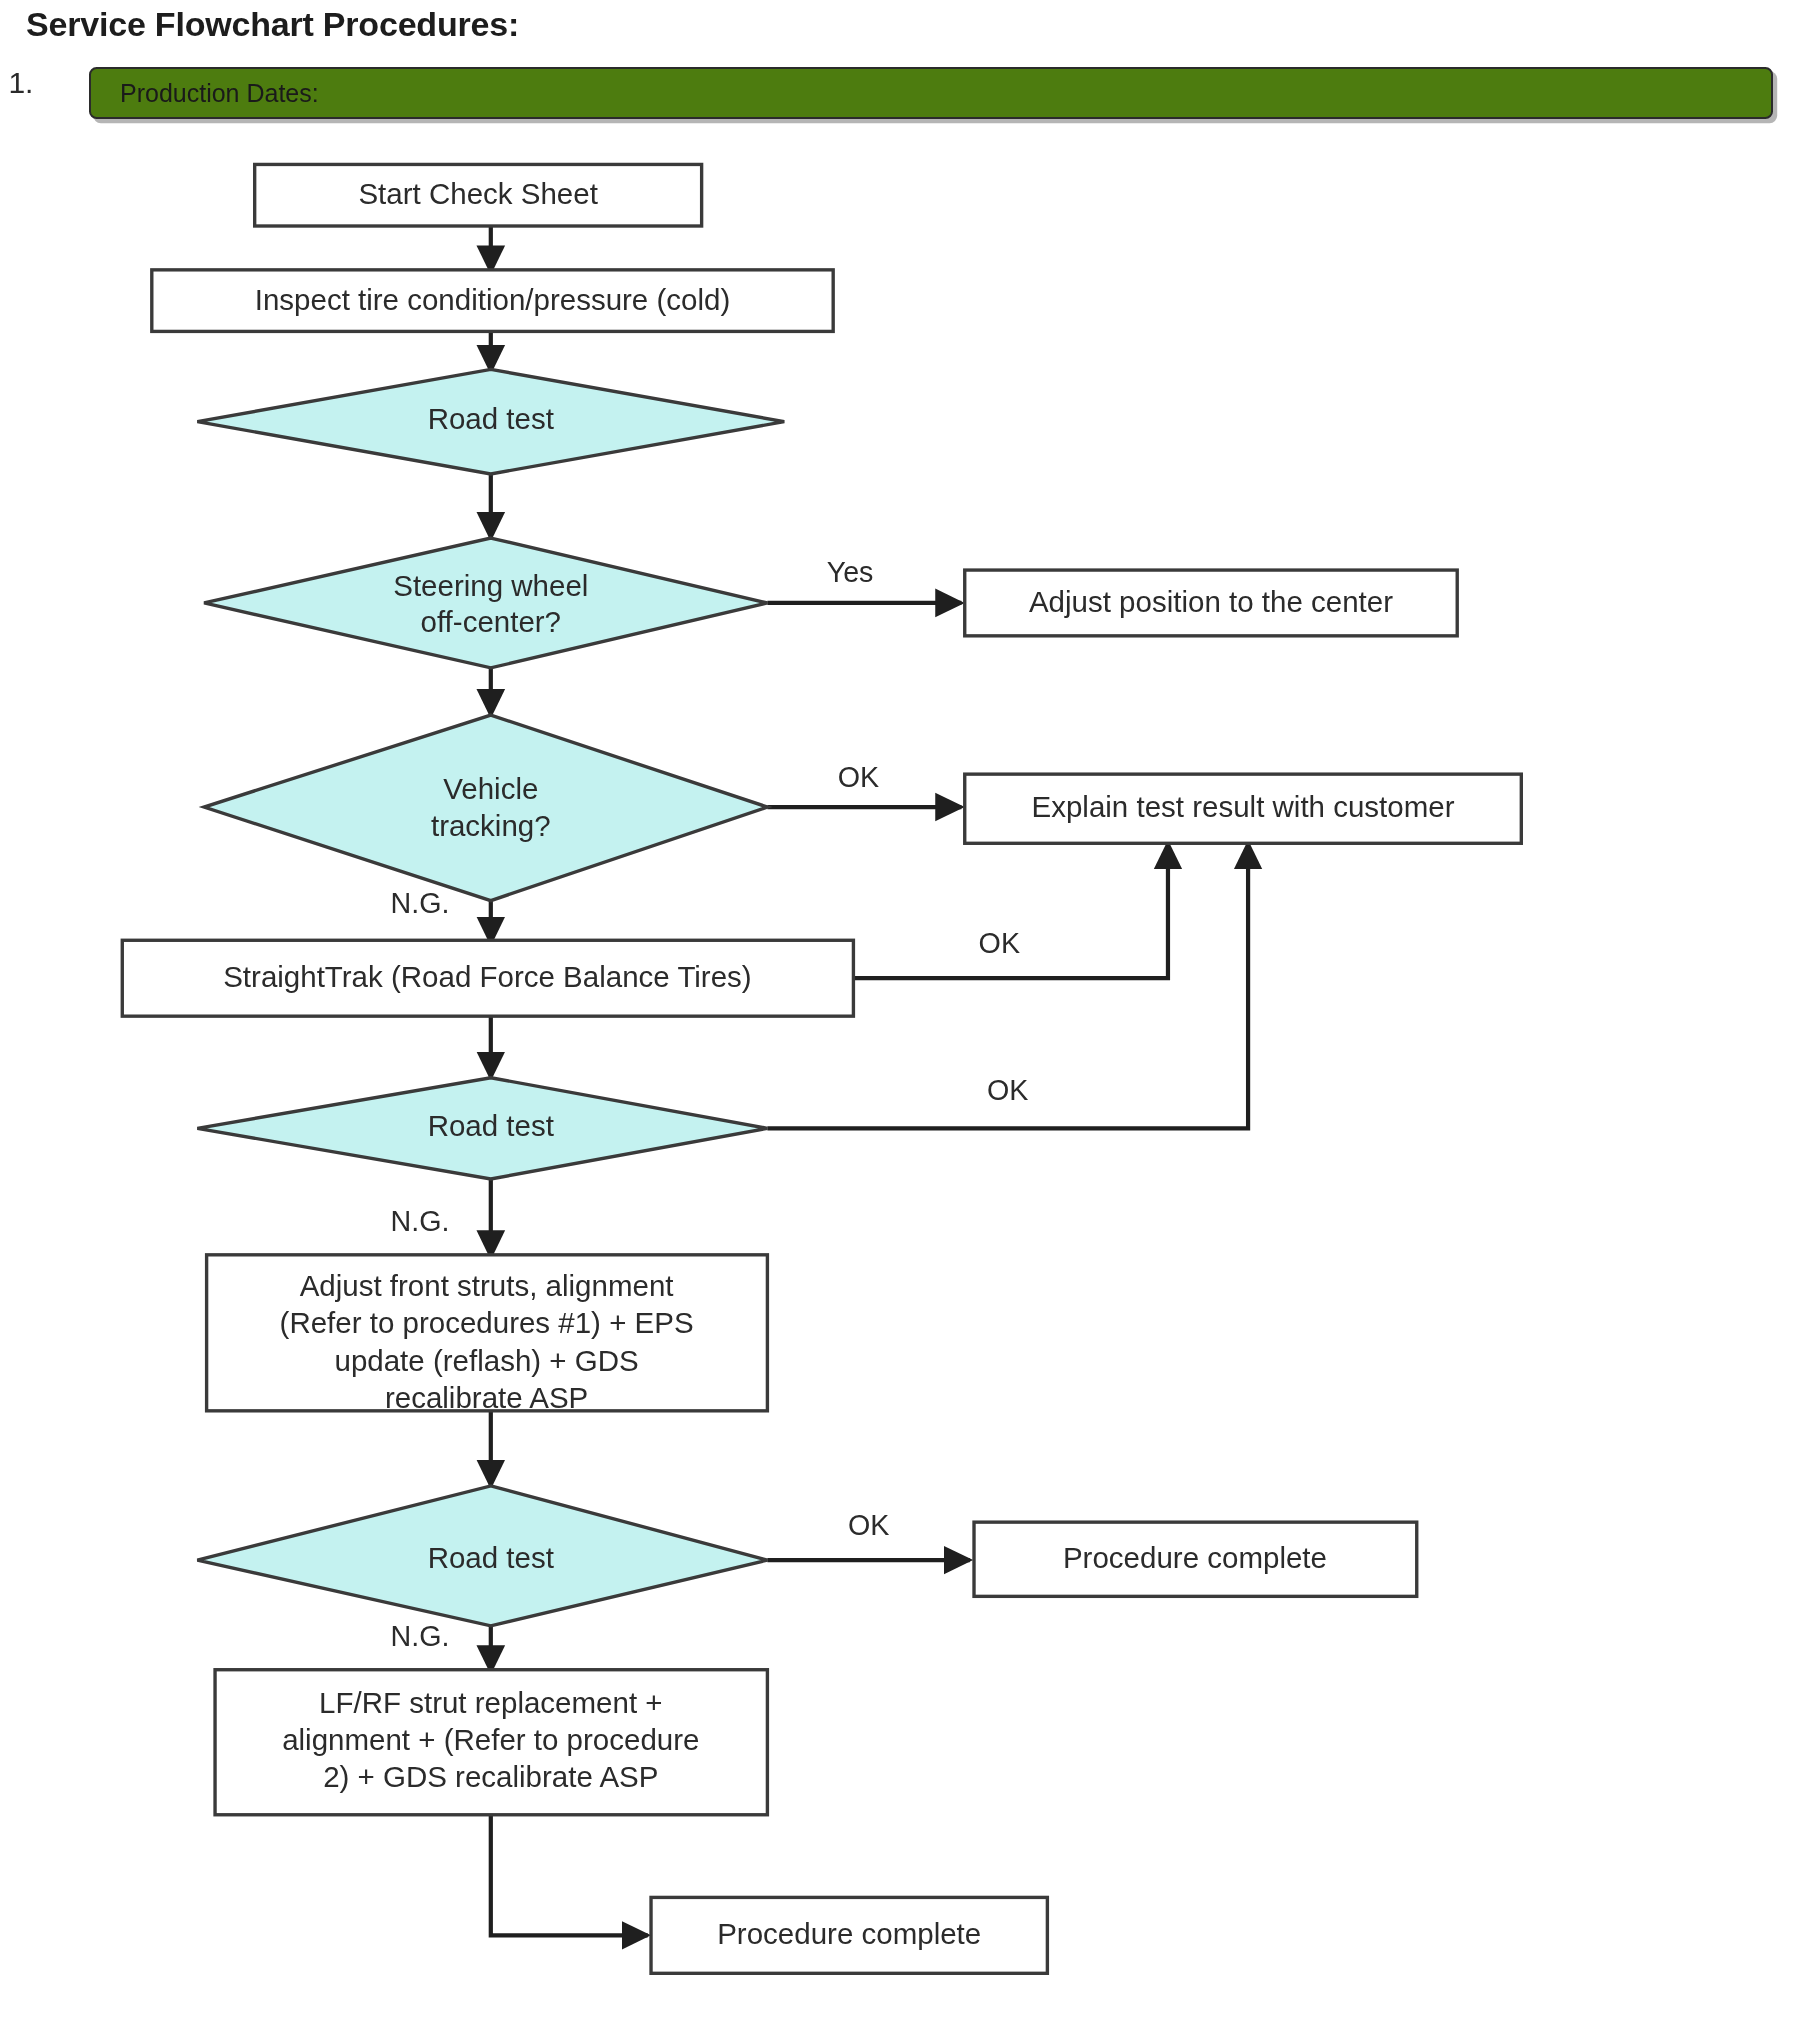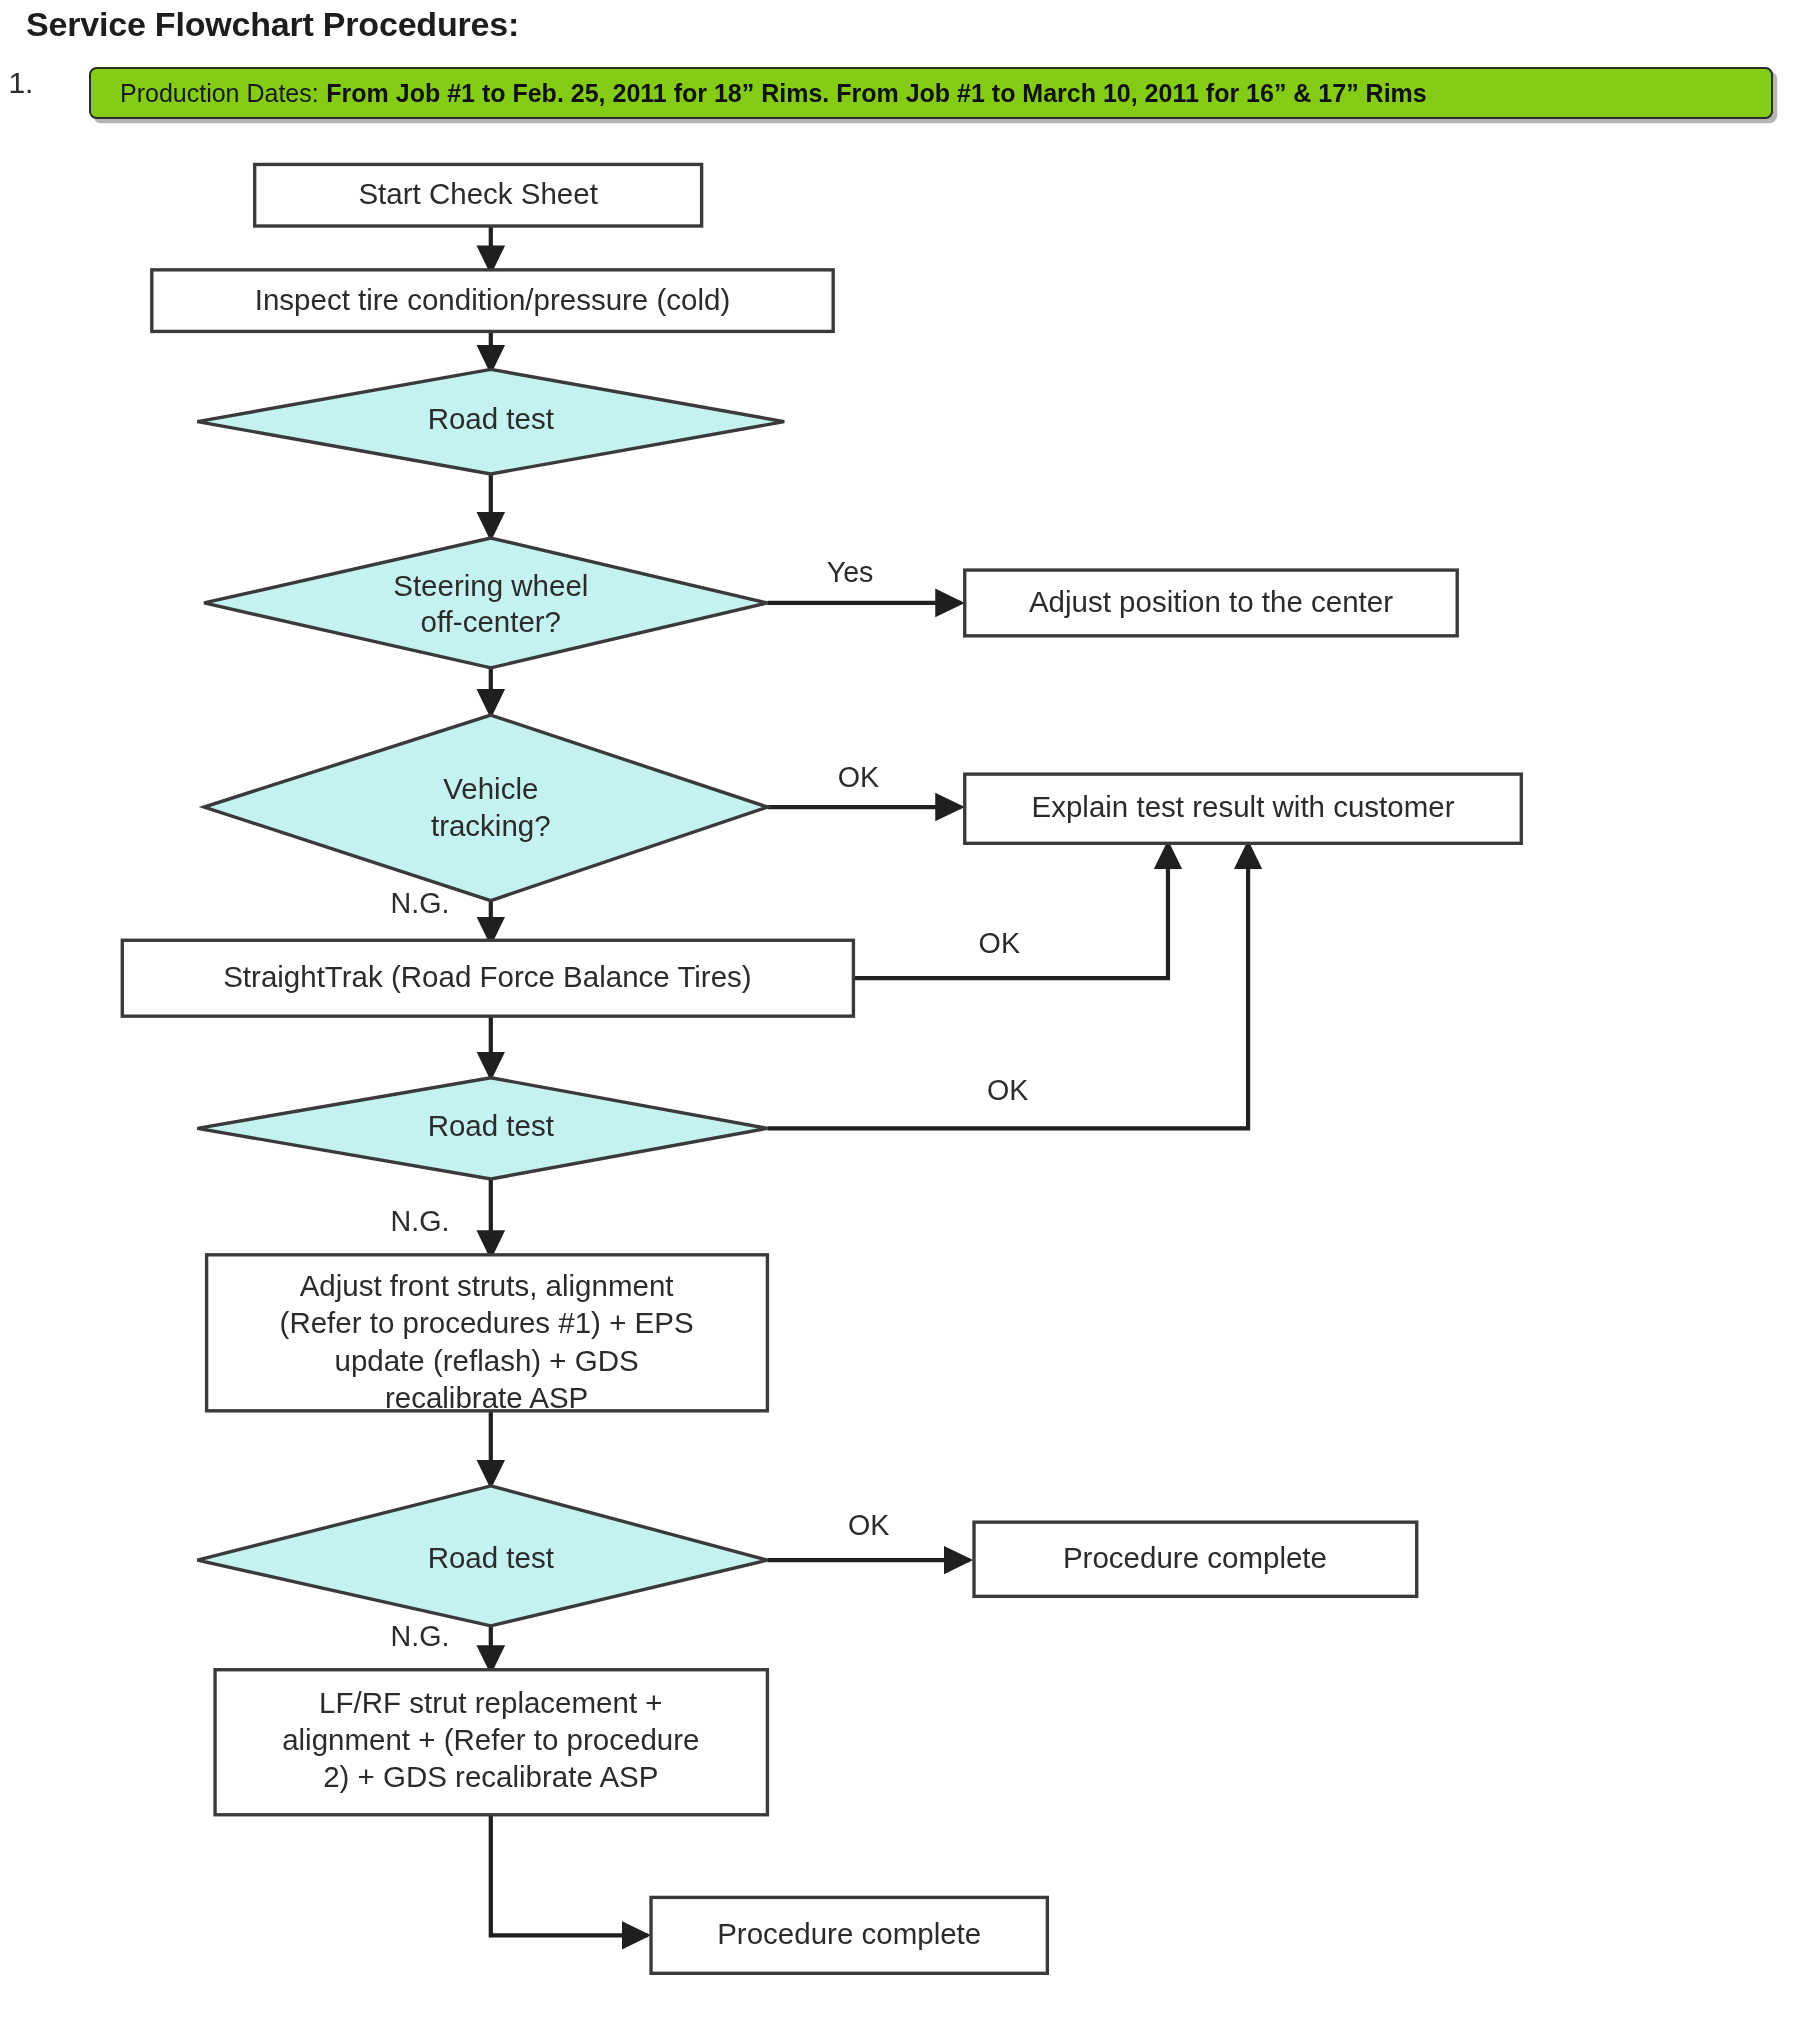--- a/index.html
+++ b/index.html
@@ -34,21 +34,21 @@
     font-size: 30px;
     color: #2a2a2a;
   }
 
   #production-banner {
     position: absolute;
     left: 89px;
     top: 67px;
     width: 1684px;
     height: 52px;
-    background: #84cc16;
+    background: #4d7c0f;
     border: 2.5px solid #2b2b2b;
     border-radius: 7.6px;
     box-shadow: 4.2px 4.2px 0 rgba(90,90,90,0.45);
     display: flex;
     align-items: center;
     box-sizing: border-box;
     padding-left: 29px;
   }
   #production-banner .bnr-label {
     font-size: 25px;
@@ -101,21 +101,20 @@
   }
 </style>
 </head>
 <body>
 
 <div id="page-title">Service Flowchart Procedures:</div>
 <div id="list-marker">1.</div>
 
 <div id="production-banner">
   <span class="bnr-label">Production Dates:</span>
-  <span class="bnr-strong">From Job #1 to Feb. 25, 2011 for 18” Rims. From Job #1 to March 10, 2011 for 16” &amp; 17” Rims</span>
 </div>
 
 <svg id="flow-svg" viewBox="0 0 2157 2393">
   <defs>
     <marker id="arrowhead" markerWidth="8" markerHeight="8" refX="6.2" refY="4" orient="auto" markerUnits="strokeWidth">
       <path d="M0,0.6 L7,4 L0,7.4 z" fill="#1f1f1f"></path>
     </marker>
   </defs>
 
   <path class="edge-line" d="M582,268 L582,322" marker-end="url(#arrowhead)"></path>

